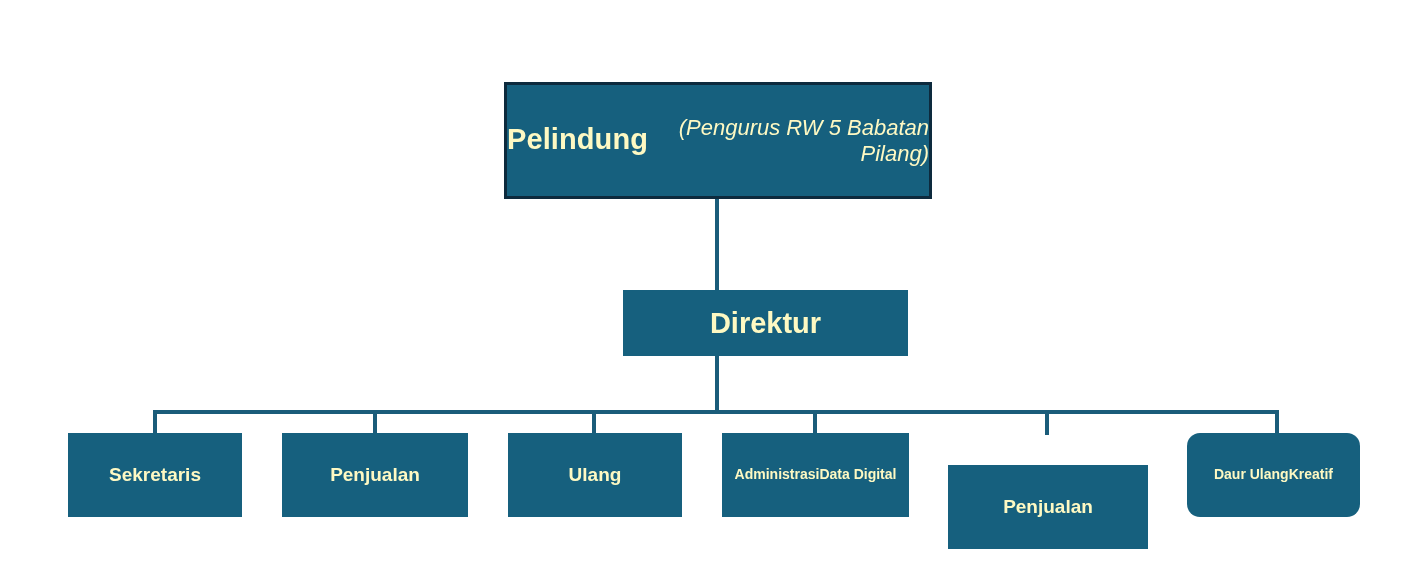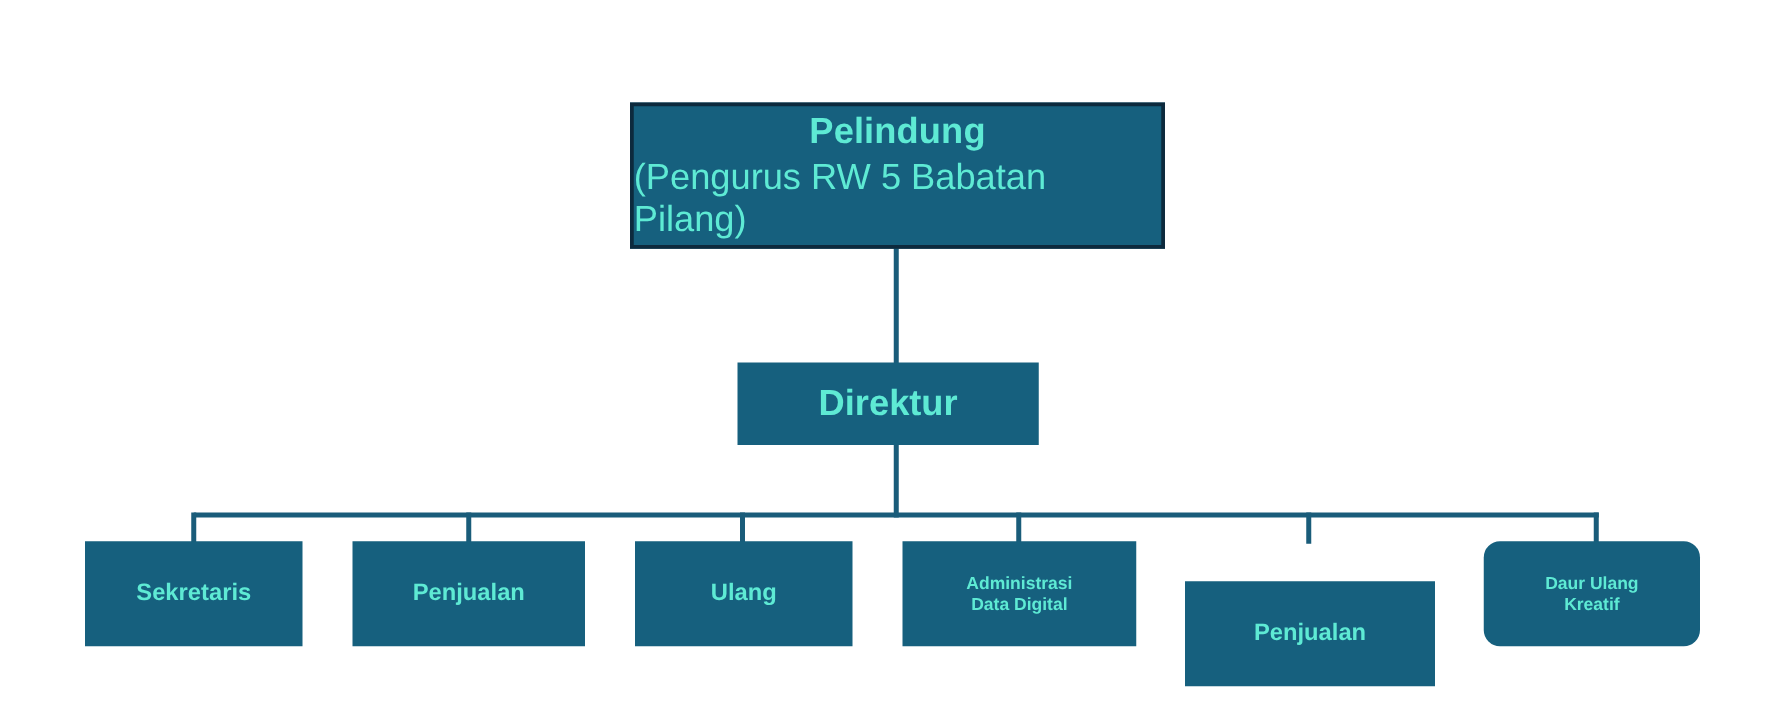--- a/index.html
+++ b/index.html
@@ -16,26 +16,26 @@
     width: 1418px;
     height: 573px;
     background: #ffffff;
     overflow: hidden;
   }
   
   .node {
     position: absolute;
     box-sizing: border-box;
     background: #16607E;
-    color: #5eead4;
+    color: #fef9c3;
     display: flex;
-    flex-direction: column;
+    flex-direction: row;
     align-items: center;
     justify-content: center;
-    text-align: left;
+    text-align: right;
     line-height: 1.18;
   }
   .node-title {
     font-weight: bold;
     display: block;
   }
   .node-sub {
     font-weight: normal;
     display: block;
   }
@@ -47,28 +47,29 @@
     width: 428px;
     height: 117px;
     border: 3px solid #0d2a3d;
   }
   #node-pelindung .node-title {
     font-size: 29px;
     letter-spacing: 0.1px;
     margin-bottom: 3px;
   }
   #node-pelindung .node-sub {
-    font-size: 29px;
+    font-size: 22px;
+    font-style: italic;
   }
 
   
   #node-direktur {
-    left: 590px;
+    left: 623px;
     top: 290px;
-    width: 241px;
+    width: 285px;
     height: 66px;
   }
   #node-direktur .node-title {
     font-size: 29px;
   }
 
   
   .leaf {
     top: 433px;
     height: 84px;

